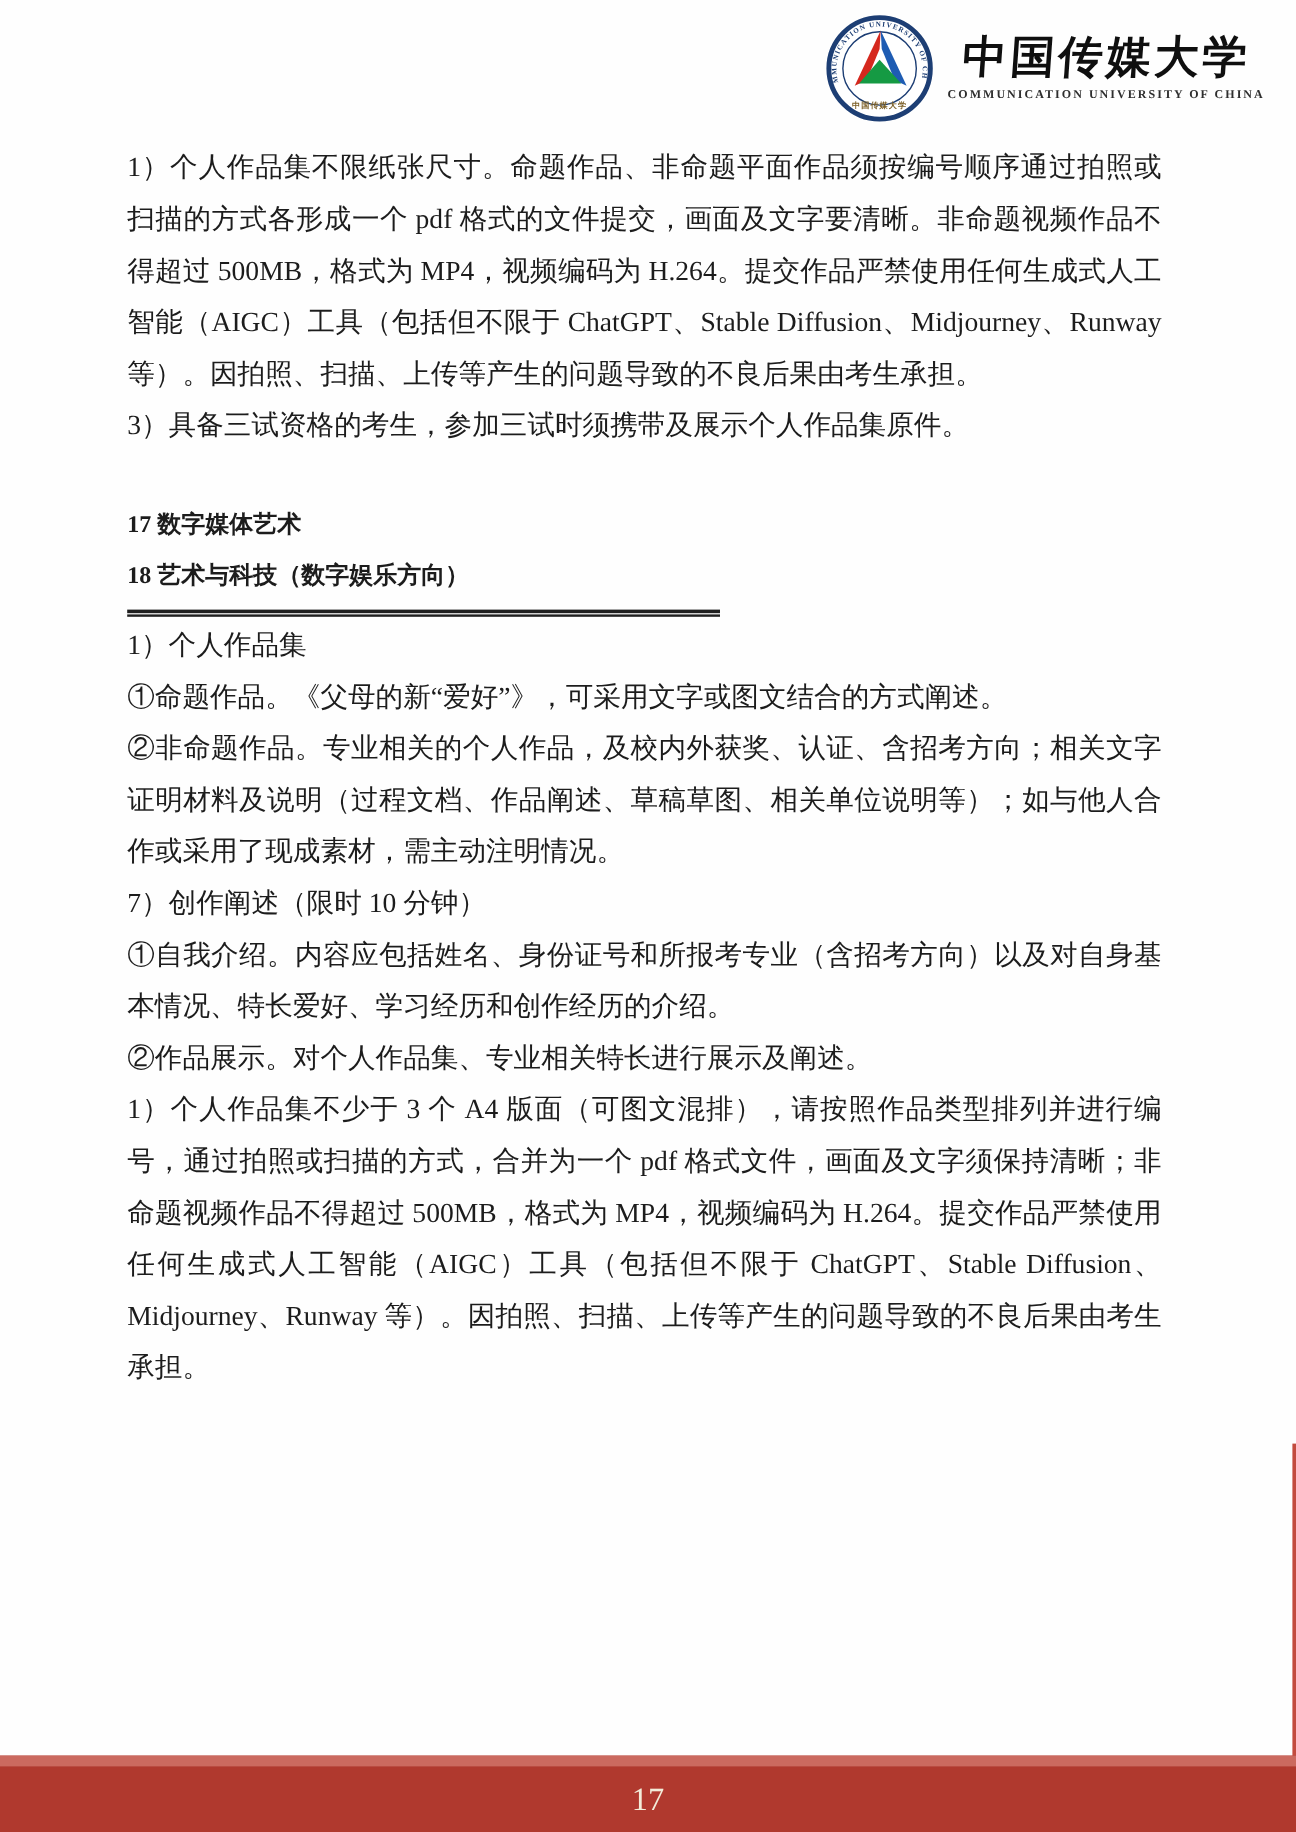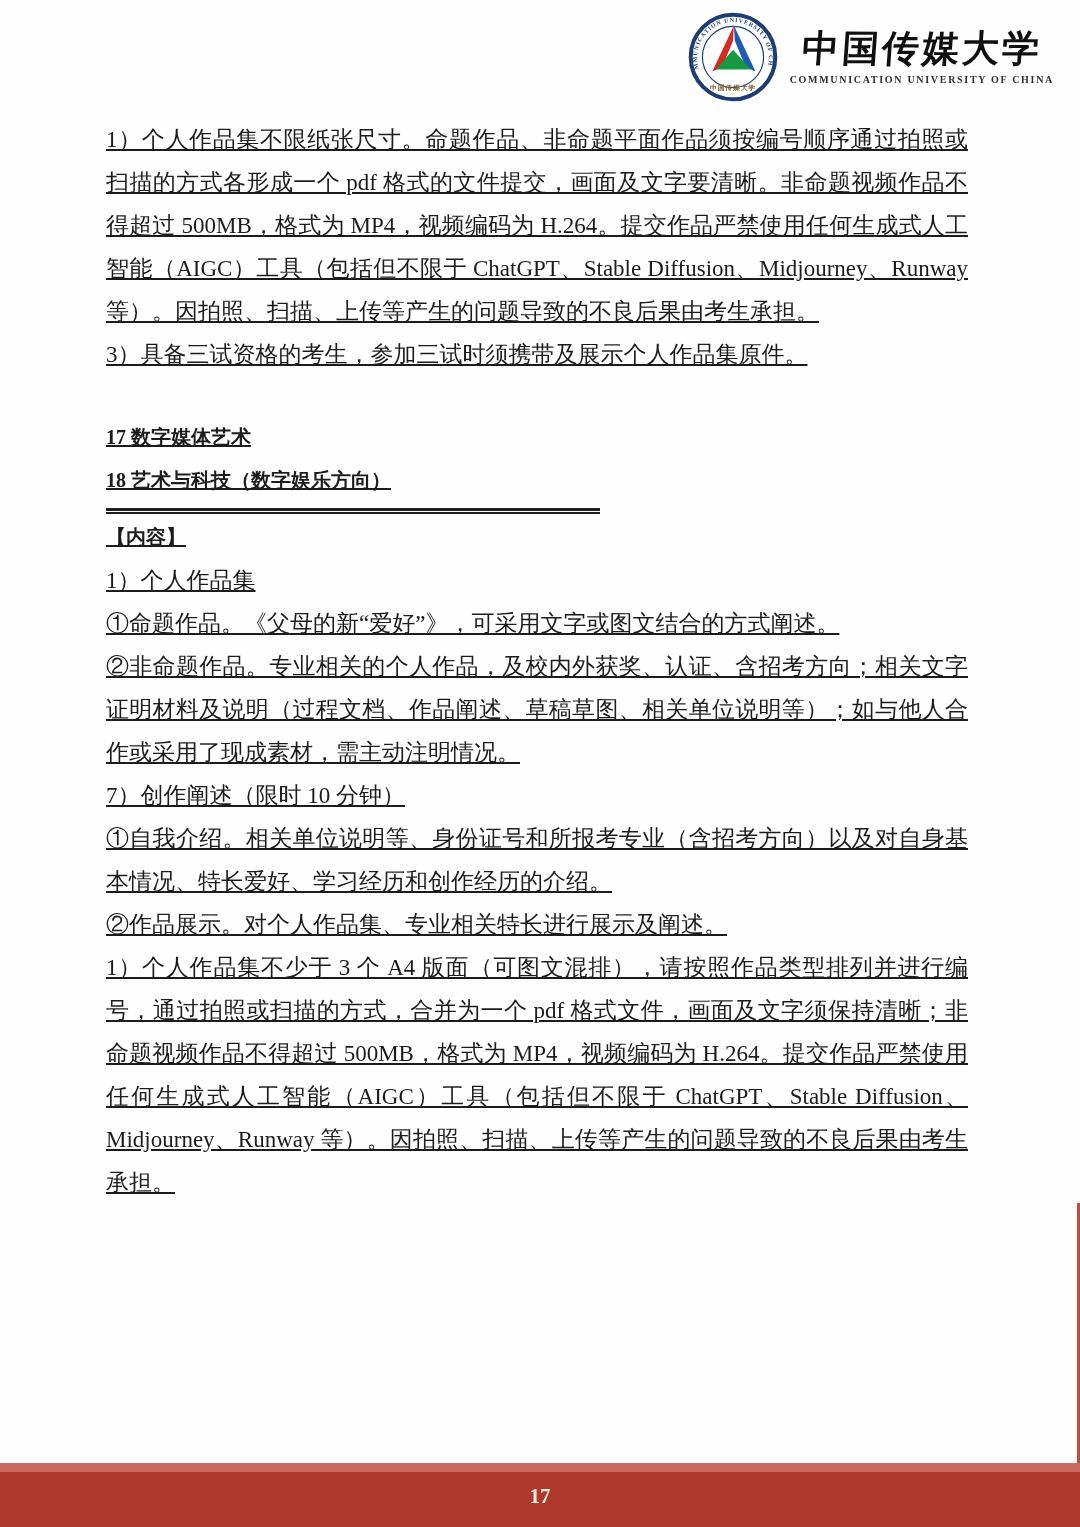--- a/index.html
+++ b/index.html
@@ -18,21 +18,21 @@
     transform:skewX(-4deg); white-space:nowrap; line-height:1.1;
   }
   .brand-en {
     margin-top:5px; font-size:10px; font-weight:700; letter-spacing:1.7px;
     color:#2e2e2e; white-space:nowrap;
   }
 
   
   .body-text {
     position:absolute; left:106px; top:118px; width:862px;
-    font-size:23px; line-height:43px; text-align:justify; text-justify:inter-ideograph;text-decoration:underline;
+    font-size:23px; line-height:43px; text-align:justify; text-justify:inter-ideograph;
   }
   .body-text p { margin:0; }
   .doc-heading { font-weight:700; font-size:20px; }
   .gap-before { margin-top:40px !important; }
   .double-rule {
     width:494px; height:6px; margin:6px 0 2px 0;
     border-top:3px solid #1f1f1f; border-bottom:2px solid #1f1f1f;
     box-sizing:border-box;
   }
 
@@ -42,21 +42,21 @@
     background:#c24b3e;
   }
 
   
   .footer {
     position:absolute; left:0; bottom:0; width:1080px; height:64px;
     background:#b0392e;
   }
   .footer-band { width:100%; height:9px; background:#cb6a5f; }
   .footer-page-number {
-    margin-top:12px; text-align:center; font-size:21px; font-weight:700;
+    margin-top:12px; text-align:center; font-size:27px; font-weight:400;
     color:#f3ecd9; font-family:"Liberation Serif", serif;
   }
 </style>
 </head>
 <body>
 
 <div class="page">
 
   <div class="header-logo">
     <svg class="seal" viewBox="0 0 100 100">
@@ -81,26 +81,25 @@
   </div>
 
   <div class="body-text">
     <p>1）个人作品集不限纸张尺寸。命题作品、非命题平面作品须按编号顺序通过拍照或扫描的方式各形成一个 pdf 格式的文件提交，画面及文字要清晰。非命题视频作品不得超过 500MB，格式为 MP4，视频编码为 H.264。提交作品严禁使用任何生成式人工智能（AIGC）工具（包括但不限于 ChatGPT、Stable Diffusion、Midjourney、Runway 等）。因拍照、扫描、上传等产生的问题导致的不良后果由考生承担。</p>
     <p>3）具备三试资格的考生，参加三试时须携带及展示个人作品集原件。</p>
 
     <p class="doc-heading gap-before">17 数字媒体艺术</p>
     <p class="doc-heading">18 艺术与科技（数字娱乐方向）</p>
     <div class="double-rule"></div>
 
-    <p class="doc-heading">【内容】</p>
     <p>1）个人作品集</p>
     <p>①命题作品。《父母的新“爱好”》，可采用文字或图文结合的方式阐述。</p>
     <p>②非命题作品。专业相关的个人作品，及校内外获奖、认证、含招考方向；相关文字证明材料及说明（过程文档、作品阐述、草稿草图、相关单位说明等）；如与他人合作或采用了现成素材，需主动注明情况。</p>
     <p>7）创作阐述（限时 10 分钟）</p>
-    <p>①自我介绍。相关单位说明等、身份证号和所报考专业（含招考方向）以及对自身基本情况、特长爱好、学习经历和创作经历的介绍。</p>
+    <p>①自我介绍。内容应包括姓名、身份证号和所报考专业（含招考方向）以及对自身基本情况、特长爱好、学习经历和创作经历的介绍。</p>
     <p>②作品展示。对个人作品集、专业相关特长进行展示及阐述。</p>
 
     <p>1）个人作品集不少于 3 个 A4 版面（可图文混排），请按照作品类型排列并进行编号，通过拍照或扫描的方式，合并为一个 pdf 格式文件，画面及文字须保持清晰；非命题视频作品不得超过 500MB，格式为 MP4，视频编码为 H.264。提交作品严禁使用任何生成式人工智能（AIGC）工具（包括但不限于 ChatGPT、Stable Diffusion、Midjourney、Runway 等）。因拍照、扫描、上传等产生的问题导致的不良后果由考生承担。</p>
   </div>
 
   <div class="edge-stripe"></div>
 
   <div class="footer">
     <div class="footer-band"></div>
     <div class="footer-page-number">17</div>

